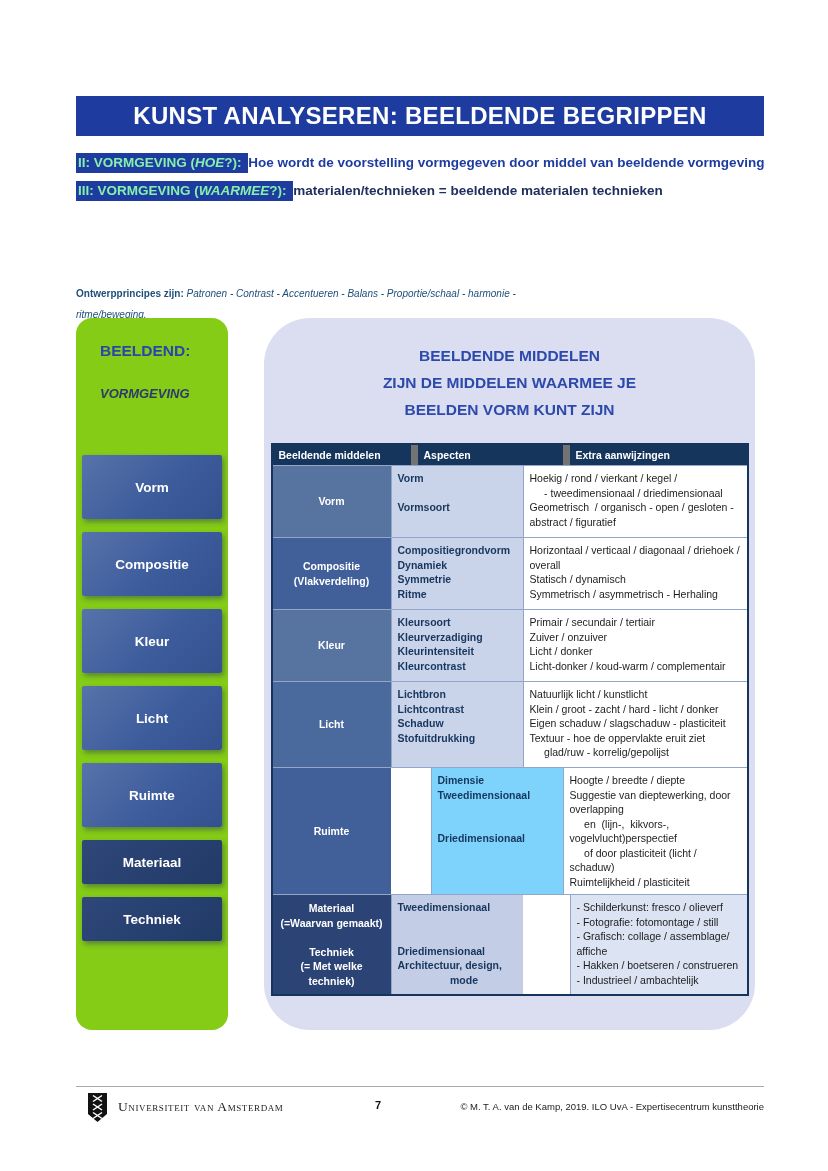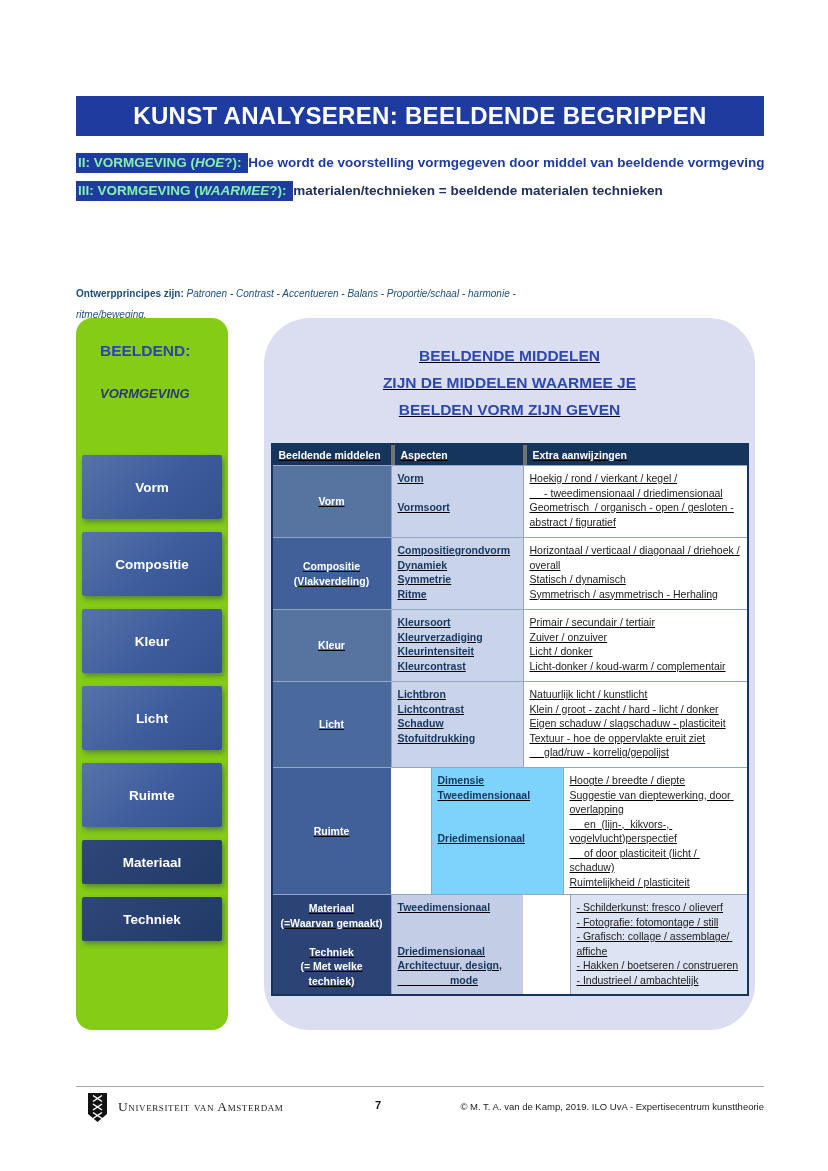--- a/index.html
+++ b/index.html
@@ -35,30 +35,30 @@
   .sb-btn { width:140px; height:64px; margin:0 auto 13px auto; border-radius:2px;
             display:flex; align-items:center; justify-content:center;
             color:#fff; font-weight:bold; font-size:13.5px;
             background:linear-gradient(135deg,#5873aa 0%,#3d5c9c 55%,#34518f 100%);
             box-shadow:2px 3px 5px rgba(40,50,90,0.45); }
   .sb-btn.small { height:44px; }
   .sb-btn.dark { background:linear-gradient(135deg,#2f4779,#223a67); }
 
   
   .panel { position:absolute; left:264px; top:318px; width:491px; height:712px;
-           background:#dadef0; border-radius:46px;text-decoration:underline; }
+           background:#dadef0; border-radius:46px; }
   .panel-heading { padding-top:24px; text-align:center; color:#2d49ac; font-weight:bold;
                    font-size:15.5px; line-height:27px; }
 
   
   .tbl { margin:20px auto 0 auto; width:478px; border:2px solid #16355c; background:#fff; }
   .t-head { display:flex; background:#16355c; color:#fff; font-size:10.5px; font-weight:bold; }
   .t-head > div { padding:4px 6px; }
   .c1 { width:118px; } .c2 { width:132px; } .c3 { flex:1; }
-  .t-head .c2, .t-head .c3 { border-left:4px solid #737373; }
+  .t-head .c2, .t-head .c3 { border-left:7px solid #737373;margin-left:20px; }
   .t-row { display:flex; border-top:1px solid #93a5c8; }
   .cell { font-size:10.5px; line-height:14.5px; white-space:pre-wrap; }
   .mid { width:118px; display:flex; align-items:center; justify-content:center; text-align:center;
          color:#fff; font-weight:bold; padding:4px; }
   .asp { width:132px; padding:5px 6px; font-weight:bold; color:#17365d; background:#c9d3ea;
          border-left:1px solid #93a5c8; }
   .ext { flex:1; padding:5px 6px; color:#1c1c1c; border-left:1px solid #93a5c8; }
   .r1 { min-height:72px; } .r1 .mid { background:#57739f; }
   .r2 { min-height:72px; } .r2 .mid { background:#41609a; }
   .r3 { min-height:72px; } .r3 .mid { background:#57739f; }
@@ -111,21 +111,21 @@
       <div class="sb-btn">Ruimte</div>
       <div class="sb-btn small dark">Materiaal</div>
       <div class="sb-btn small dark">Techniek</div>
     </div>
   </div>
 
   <div class="panel">
     <div class="panel-heading">
       <div>BEELDENDE MIDDELEN</div>
       <div>ZIJN DE MIDDELEN WAARMEE JE</div>
-      <div>BEELDEN VORM ZIJN GEVEN</div>
+      <div>BEELDEN VORM KUNT ZIJN</div>
     </div>
 
     <div class="tbl">
       <div class="t-head">
         <div class="c1">Beeldende middelen</div>
         <div class="c2">Aspecten</div>
         <div class="c3">Extra aanwijzingen</div>
       </div>
 
       <div class="t-row r1">

